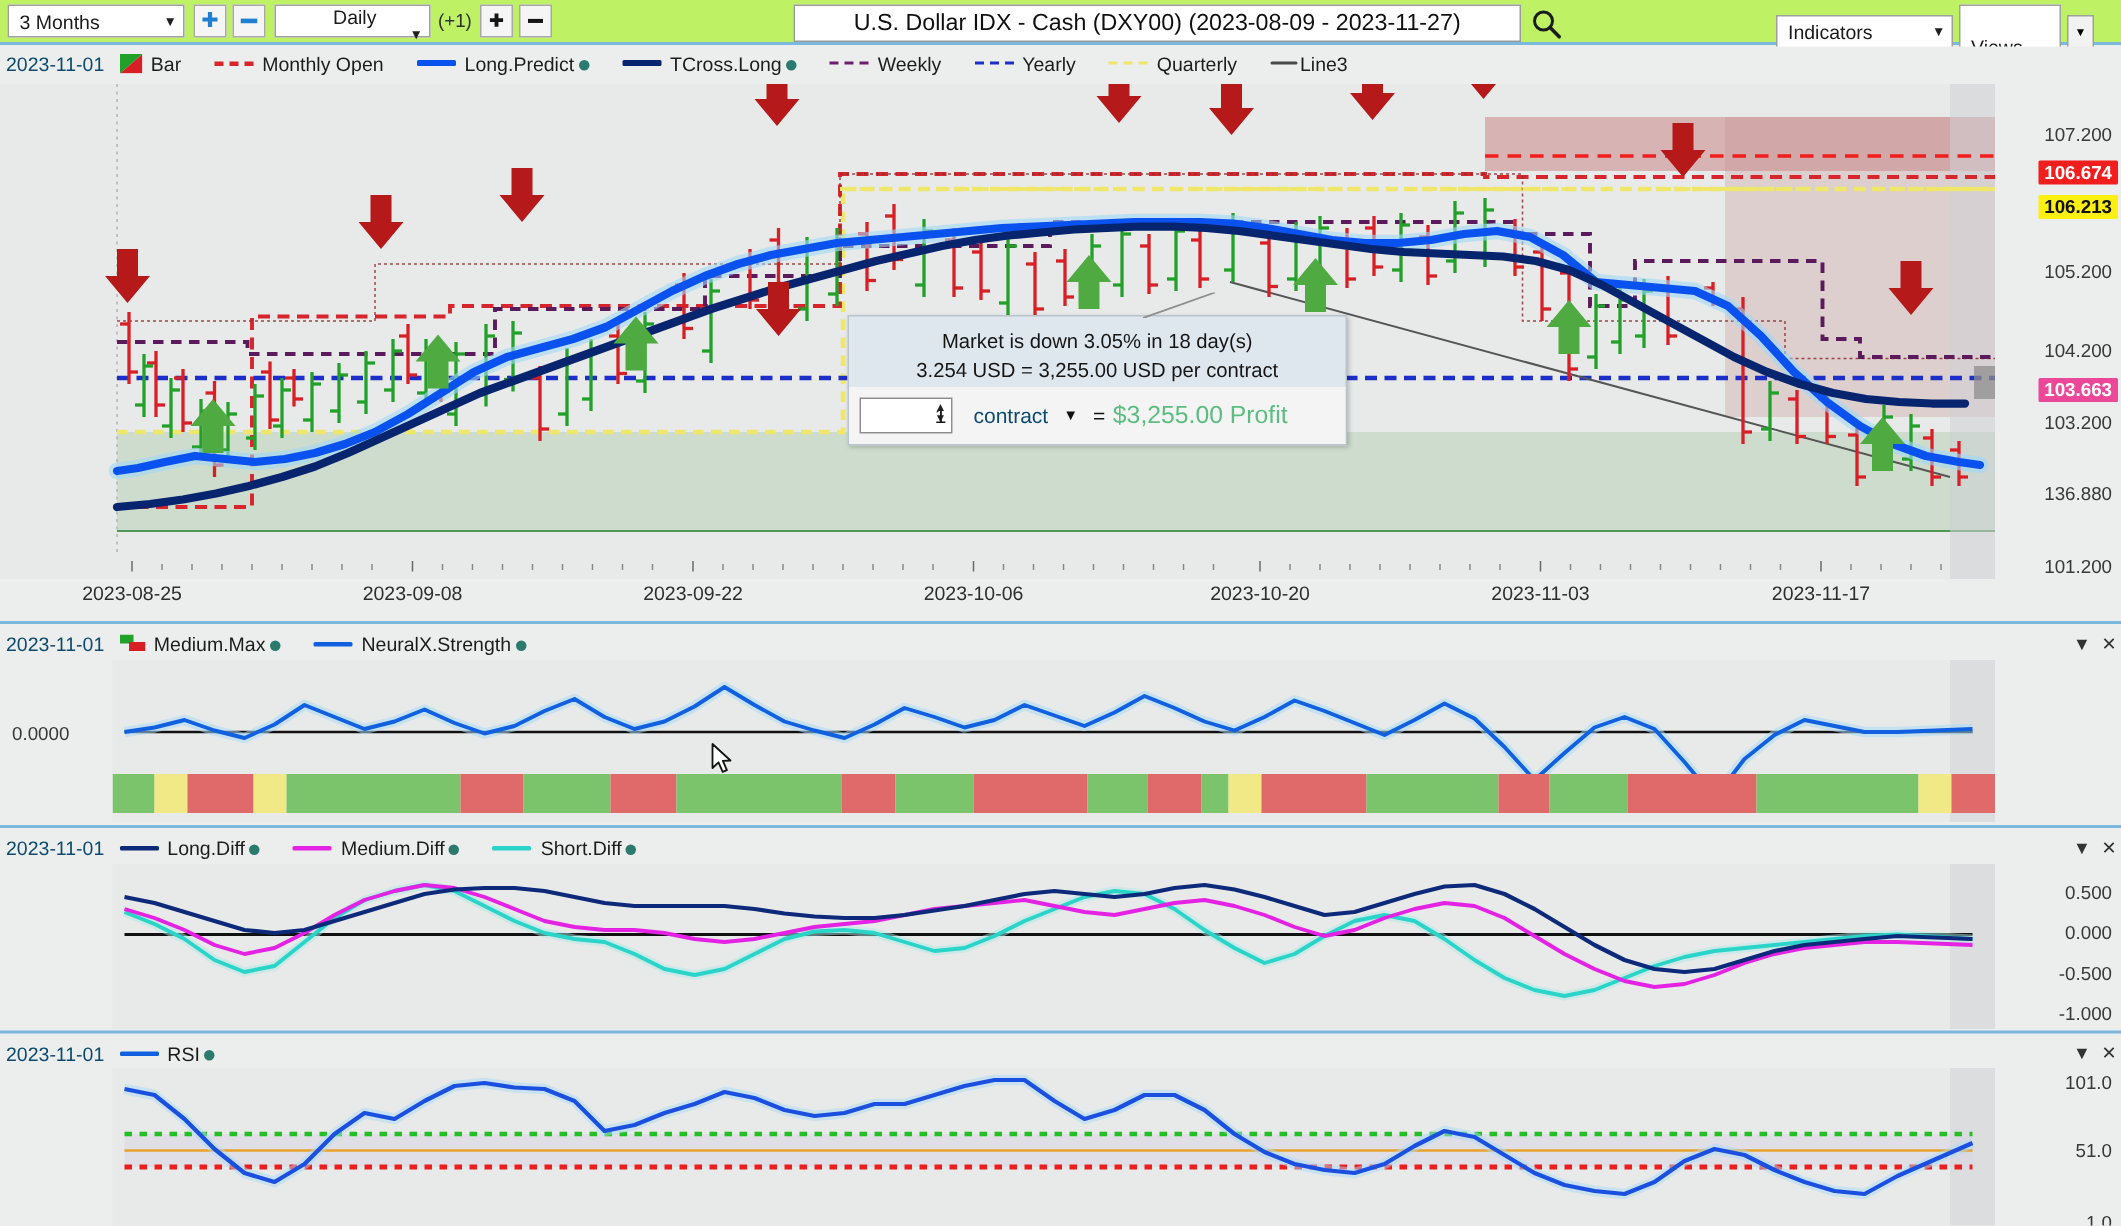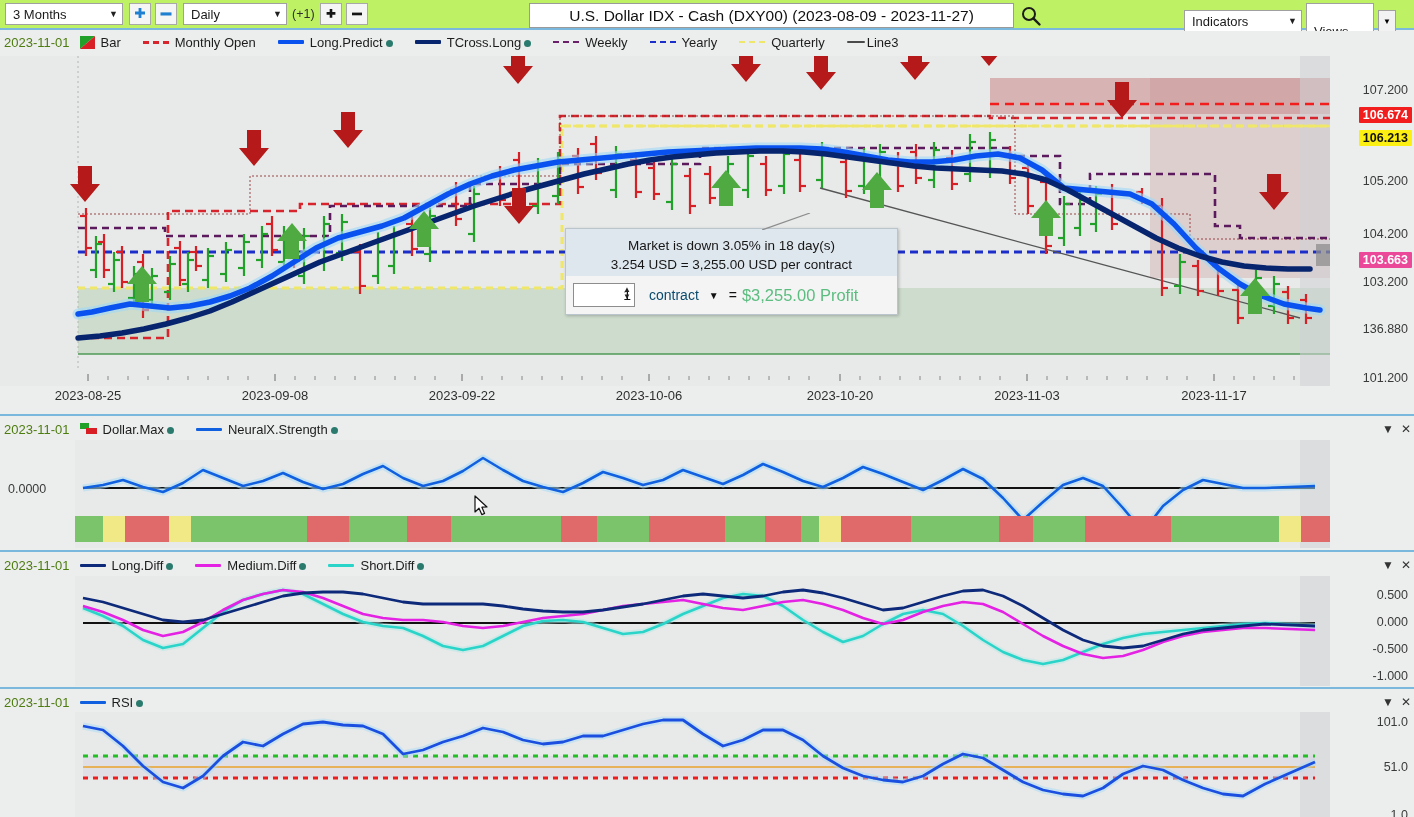--- a/index.html
+++ b/index.html
@@ -22,21 +22,21 @@
   .sel {
     height: 22px; background: #fff; border: 1px solid #a0a0a0;
     display: flex; align-items: center; padding: 0 4px 0 7px;
     font-size: 13px; color: #1a1a1a; position: relative;
   }
   .sel .caret {
     margin-left: auto; padding-left: 12px;
     font-size: 9px; color: #202020; line-height: 1;
   }
   .sel-3m { width: 118px; margin-left: 5px; }
-  .sel-daily { width: 104px; }
+  .sel-daily { width: 104px; flex-direction: column; }
   .pmbtn {
     width: 22px; height: 22px; border: 1px solid #a8a8a8; background: #f5f5f5;
     display: flex; align-items: center; justify-content: center;
     font-size: 15px; line-height: 1; font-weight: 700;
   }
   .pmbtn.blue { color: #1f7fd0; font-size: 17px; }
   .pmbtn.blk { color: #111; font-size: 14px; }
   .gap4 { width: 4px; } .gap6 { width: 6px; }
   .plusone { font-size: 12.5px; color: #303030; padding: 0 5px; }
 
@@ -56,21 +56,21 @@
     width: 18px; height: 23px; border: 1px solid #a0a0a0; background: #f2f2f2;
     display: flex; align-items: center; justify-content: center; font-size: 8px;
   }
 
   
   .legend {
     position: absolute; left: 0; height: 22px; width: 1414px;
     display: flex; align-items: center; font-size: 13px; color: #1c1c1c;
     background: #eceded;
   }
-  .legend .date { margin-left: 4px; margin-right: 10px; color: #4d7c0f; }
+  .legend .date { margin-left: 4px; margin-right: 10px; color: #0c4a6e; }
   .lg-item { display: flex; align-items: center; margin-right: 22px; }
   .lg-item .lbl { margin-left: 6px; }
   .dot-badge {
     width: 7px; height: 7px; border-radius: 50%; background: #2b7a6e;
     margin-left: 3px; align-self: flex-end; margin-bottom: 3px;
   }
   .sw-bar { width: 15px; height: 13px; position: relative; overflow: hidden; }
   .sw-line { width: 26px; height: 4px; border-radius: 1px; }
   .sw-line.thin { height: 3px; }
   .sw-dash { width: 26px; height: 0; border-top: 3px dashed; }
@@ -98,21 +98,21 @@
     padding: 1px 4px; border-radius: 1px; font-weight: 700; color: #fff; right: 2px;
   }
   .xaxis { position: absolute; font-size: 13px; color: #2e2e2e; }
   .xtick { position: absolute; transform: translateX(-50%); white-space: nowrap; }
 
   svg { display: block; }
   .plotsvg { position: absolute; left: 0; top: 0; }
 
   
   .tooltip {
-    position: absolute; left: 565px; top: 228px; width: 333px; height: 87px;
+    position: absolute; left: 565px; top: 210px; width: 333px; height: 87px;
     background: #dfe7ee; border: 1px solid #b9c4cd;
     box-shadow: 1px 1px 3px rgba(0,0,0,.22);
     z-index: 40;
   }
   .tt-text { text-align: center; font-size: 13.5px; color: #161616; padding-top: 7px; line-height: 19px; }
   .tt-row {
     position: absolute; left: 0; bottom: 0; width: 100%; height: 38px;
     background: #f4f4f4; display: flex; align-items: center; padding-left: 7px;
   }
   .spin {
@@ -707,21 +707,21 @@
   <div class="panel-sep" style="top:414px;"></div>
   <div class="legend" style="top:418px;">
     <span class="date">2023-11-01</span>
     <div class="lg-item">
       <span class="sw-nx">
         <svg width="17" height="12" viewBox="0 0 17 12">
           <rect x="0" y="0" width="9" height="6" fill="#22a12a"></rect>
           <rect x="6" y="5" width="11" height="6" fill="#d81f26"></rect>
         </svg>
       </span>
-      <span class="lbl">Dollar.Max</span>
+      <span class="lbl">Medium.Max</span>
       <span class="dot-badge"></span>
     </div>
     <div class="lg-item">
       <span class="sw-line" style="background:#1060e0;height:3px;"></span>
       <span class="lbl">NeuralX.Strength</span>
       <span class="dot-badge"></span>
     </div>
     <div class="panel-ctrls" style="top:4px;">
       <span>▼</span>
       <span>✕</span>

